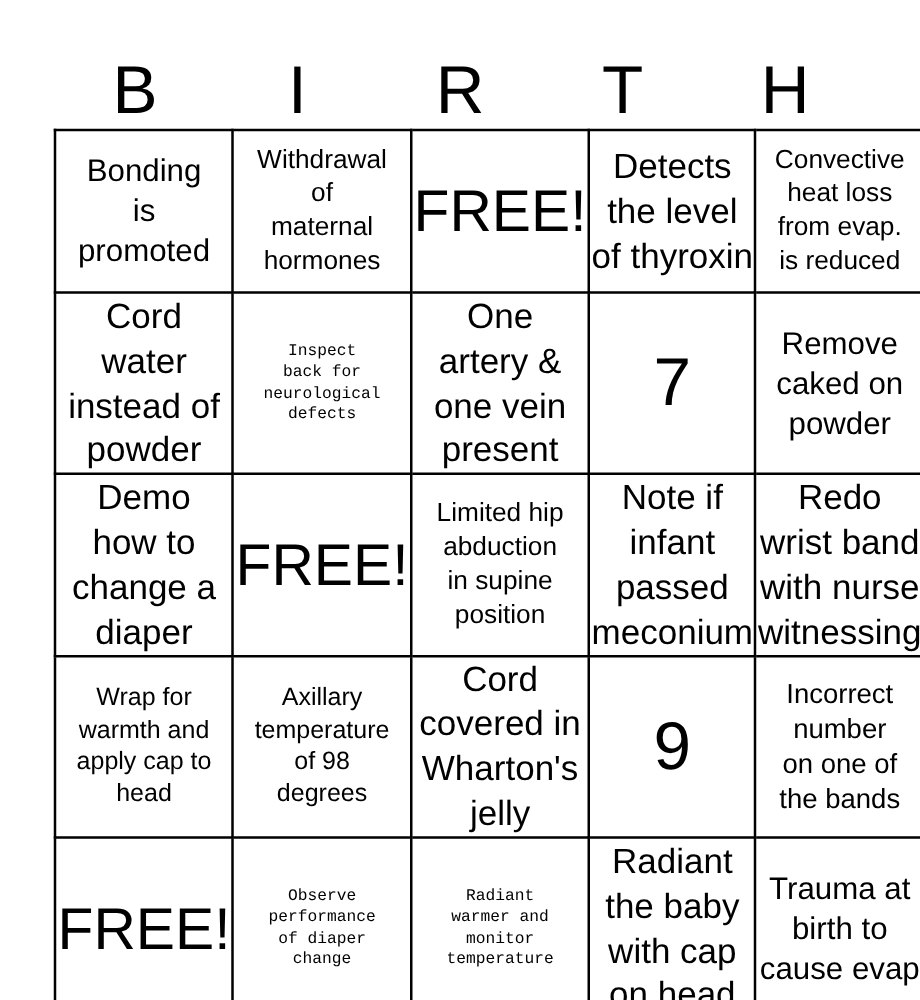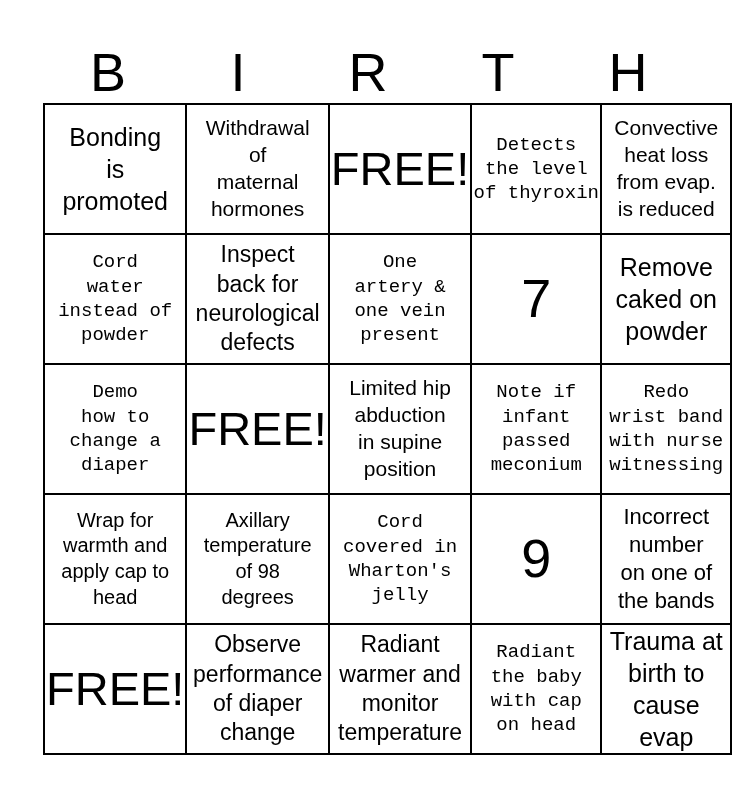--- a/index.html
+++ b/index.html
@@ -40,25 +40,25 @@
     border: 2px solid #000000;
     text-align: center;
     vertical-align: middle;
     white-space: pre-line;
     line-height: 1.28;
     padding: 0 1px;
     overflow: hidden;
   }
 
   
-  .fs19 { font-size: 23px; }
+  .fs19 { font-size: 13px; font-family: Liberation Mono, monospace; }
   .fs20 { font-size: 20px; }
   .fs21 { font-size: 21px; }
   .fs22 { font-size: 22px; }
-  .fs23 { font-size: 19px; font-family: Liberation Mono, monospace; }
+  .fs23 { font-size: 28px; }
   .fs25 { font-size: 25px; }
   .fs38 { font-size: 47px; }
   .fs54 { font-size: 54px; }
 </style>
 </head>
 <body>
 
 <div class="page">
 
   <div class="title-row">

